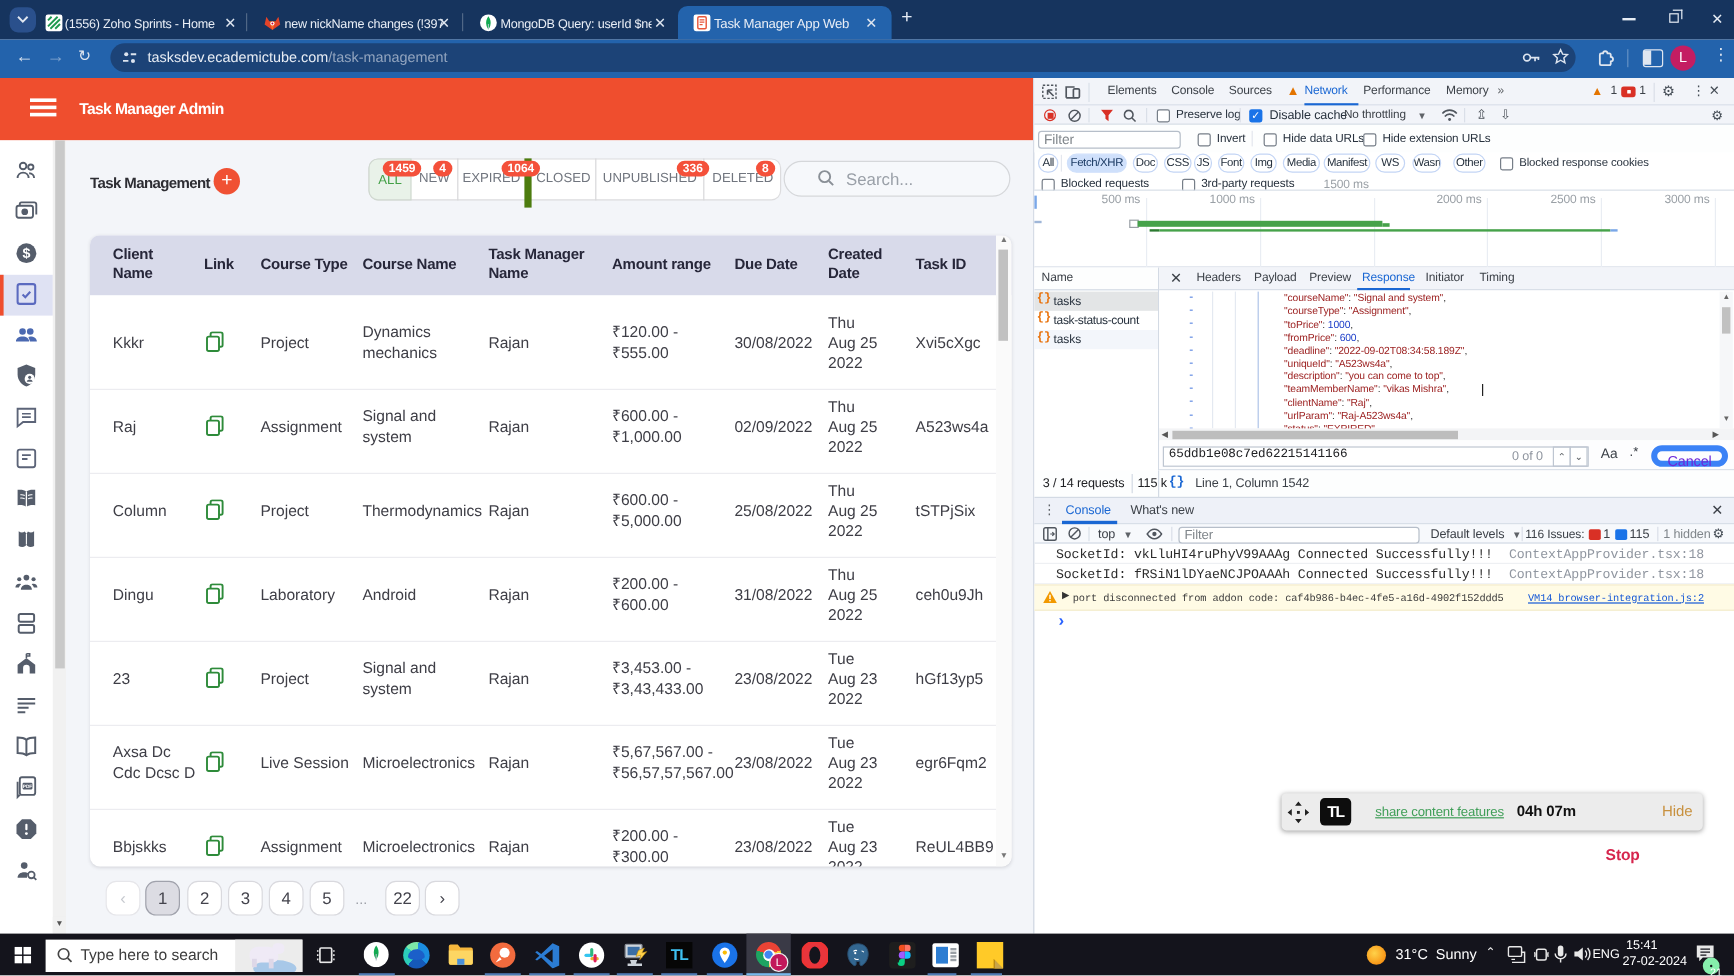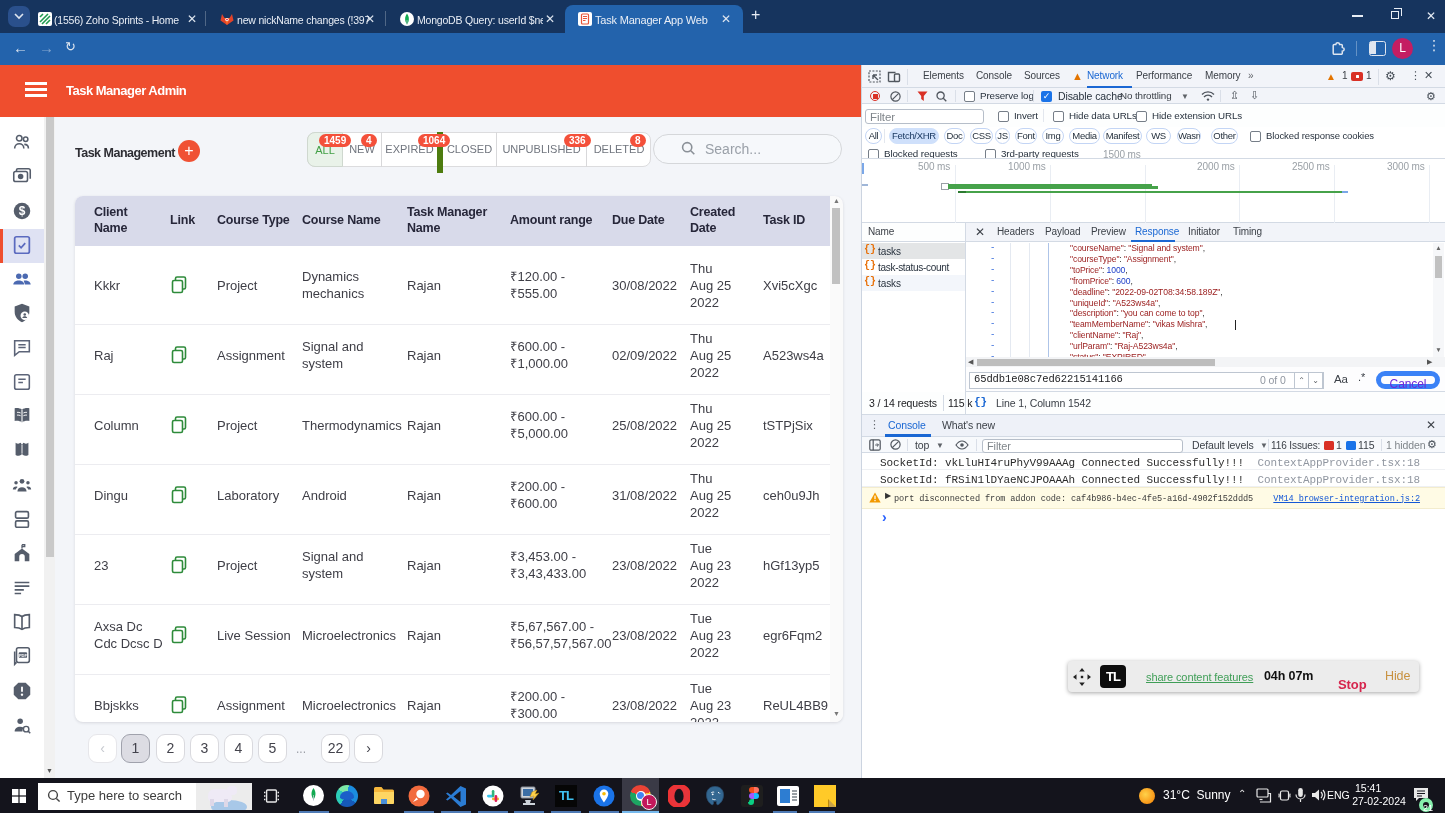--- a/index.html
+++ b/index.html
@@ -74,20 +74,36 @@
  <div class="abs" style="left:1352px;top:15px;width:11px;height:1.6px;background:#e7edf5"></div>
  <div class="abs" style="left:1391px;top:11px;width:8px;height:8px;border:1.3px solid #e7edf5"></div>
  <div class="abs" style="left:1394px;top:8px;width:8px;height:8px;border-top:1.3px solid #e7edf5;border-right:1.3px solid #e7edf5"></div>
  <div class="abs" style="left:1426px;top:9px;color:#e7edf5;font-size:12px">✕</div>
 </div>
 
 <div id="toolbar">
  <div class="abs ticon" style="left:13px;top:6px;font-size:15px">←</div>
  <div class="abs ticon" style="left:39px;top:6px;font-size:15px;opacity:.5">→</div>
  <div class="abs ticon" style="left:65px;top:6px;font-size:13px">↻</div>
+ <div id="omni">
+   <svg class="abs" style="left:9px;top:5px" width="14" height="14" viewBox="0 0 14 14">
+        <circle cx="4.2" cy="4.2" r="1.7" fill="#dce4ef"></circle>
+        <path d="M8 4.2h4.5" stroke="#dce4ef" stroke-width="1.5"></path>
+        <circle cx="9.8" cy="9.8" r="1.7" fill="#dce4ef"></circle>
+        <path d="M1.5 9.8H6" stroke="#dce4ef" stroke-width="1.5"></path>
+      </svg>
+   <span class="abs" style="left:31px;top:5px;font-size:12px">tasksdev.ecademictube.com<span style="color:#93a5bf">/task-management</span></span>
+   <svg class="abs" style="left:1176px;top:6px" width="17" height="13" viewBox="0 0 17 13">
+        <circle cx="4.5" cy="6" r="2.8" fill="none" stroke="#dce4ef" stroke-width="1.4"></circle>
+        <path d="M7.3 6h7.5M11.2 6v3M14 6v2" stroke="#dce4ef" stroke-width="1.4" fill="none"></path>
+      </svg>
+   <svg class="abs" style="left:1201px;top:4px" width="15" height="15" viewBox="0 0 15 15">
+        <path d="M7.5 1.4l1.7 3.7 4 .4-3 2.8.9 4-3.6-2.1-3.6 2.1.9-4-3-2.8 4-.4z" fill="none" stroke="#dce4ef" stroke-width="1.2"></path>
+      </svg>
+ </div>
  <svg class="abs" style="left:1329px;top:7px" width="17" height="17" viewBox="0 0 17 17">
       <path d="M4.2 6.4V5.6A1.1 1.1 0 0 1 5.3 4.5h1.5c.1-1 .8-1.8 1.9-1.8s1.8.8 1.9 1.8h1.6a1.1 1.1 0 0 1 1.1 1.1v1.8c1 .1 1.9.8 1.9 1.9s-.9 1.8-1.9 1.9v2a1.1 1.1 0 0 1-1.1 1.1H5.3a1.1 1.1 0 0 1-1.1-1.1z" fill="none" stroke="#dfe6f0" stroke-width="1.5"></path>
     </svg>
  <div class="abs" style="left:1356px;top:8px;width:1px;height:15px;background:rgba(255,255,255,.3)"></div>
  <div class="abs" style="left:1369px;top:8px;width:17px;height:15px;border:1.6px solid #dfe6f0;border-radius:2.5px">
       <div style="width:6px;height:12px;background:#dfe6f0"></div>
     </div>
  <div class="abs" style="left:1392px;top:5px;width:21px;height:21px;border-radius:50%;background:#c41d62;color:#fff;font-size:12px;text-align:center;line-height:21px">L</div>
  <div class="abs" style="left:1427px;top:4px;color:#dfe6f0;font-size:14px">⋮</div>
 </div>
@@ -585,21 +601,21 @@
  <div class="dt" style="left:20px;top:444px;color:#2962ff;font-size:14px;font-weight:bold">›</div>
 
  <div class="dt" style="left:206px;top:596px;width:351px;height:31px;background:#ececec;border-radius:4px;box-shadow:0 1px 4px rgba(0,0,0,.35)"></div>
  <svg class="dt" style="left:210px;top:602px" width="20" height="20" viewBox="0 0 20 20" fill="#222">
       <path d="M10 1l2.8 3.5H7.2zM10 19l-2.8-3.5h5.6zM1 10l3.5-2.8v5.6zM19 10l-3.5 2.8V7.2z"></path>
       <rect x="8.8" y="8.8" width="2.4" height="2.4"></rect>
     </svg>
  <div class="dt" style="left:238px;top:600px;width:26px;height:23px;background:#0d0d0d;border-radius:4px;color:#fff;font-weight:bold;font-size:13px;text-align:center;line-height:23px;letter-spacing:-1px">TL</div>
  <div class="dt" style="left:284px;top:606px;color:#3f9e57;font-size:11px;text-decoration:underline">share content features</div>
  <div class="dt" style="left:402px;top:604px;color:#111;font-size:12.5px;font-weight:bold">04h 07m</div>
- <div class="dt" style="left:476px;top:612px;color:#d6254d;font-size:13px;font-weight:bold">Stop</div>
+ <div class="dt" style="left:476px;top:640px;color:#d6254d;font-size:13px;font-weight:bold">Stop</div>
  <div class="dt" style="left:523px;top:604px;color:#c8913f;font-size:12.5px">Hide</div>
 </div>
 <div id="taskbar" class="abs" style="left:0;top:778px;width:1445px;height:35px;background:#14141c">
  <svg class="abs" style="left:12px;top:11px" width="14" height="14" viewBox="0 0 14 14" fill="#fff">
       <rect width="6.4" height="6.4"></rect>
       <rect x="7.6" width="6.4" height="6.4"></rect>
       <rect y="7.6" width="6.4" height="6.4"></rect>
       <rect x="7.6" y="7.6" width="6.4" height="6.4"></rect>
     </svg>
  <div class="abs" style="left:38px;top:5px;width:214px;height:27px;background:#fff"></div>
@@ -719,14 +735,14 @@
       <path d="M1 5h3l4-3.5v11L4 9H1z" fill="#e8e8e8"></path>
       <path d="M10 4a4.5 4.5 0 0 1 0 6M12 2a7.5 7.5 0 0 1 0 10" stroke="#e8e8e8" stroke-width="1.2" fill="none"></path>
     </svg>
  <div class="abs" style="left:1327px;top:10.5px;color:#fff;font-size:10.5px">ENG</div>
  <div class="abs" style="left:1355px;top:4px;width:48px;text-align:left;color:#fff;font-size:10.5px">15:41</div>
  <div class="abs" style="left:1352px;top:17px;width:54px;text-align:center;color:#fff;font-size:10.5px">27-02-2024</div>
  <svg class="abs" style="left:1413px;top:9px" width="16" height="15" viewBox="0 0 16 15">
       <path d="M1 1h14v10H6l-3 3v-3H1z" fill="#e8e8e8"></path>
       <path d="M4 4h8M4 6.5h8M4 9h5" stroke="#14141c" stroke-width="1"></path>
     </svg>
- <div class="abs" style="left:1419px;top:20px;width:14px;height:14px;border-radius:50%;background:#14141c;border:4px solid #86efac;color:#fff;font-size:9px;text-align:left;line-height:13px">21</div>
+ <div class="abs" style="left:1419px;top:20px;width:14px;height:14px;border-radius:50%;background:#14141c;border:6px solid #86efac;color:#fff;font-size:9px;text-align:left;line-height:13px">21</div>
 </div>
 
 </body></html>

